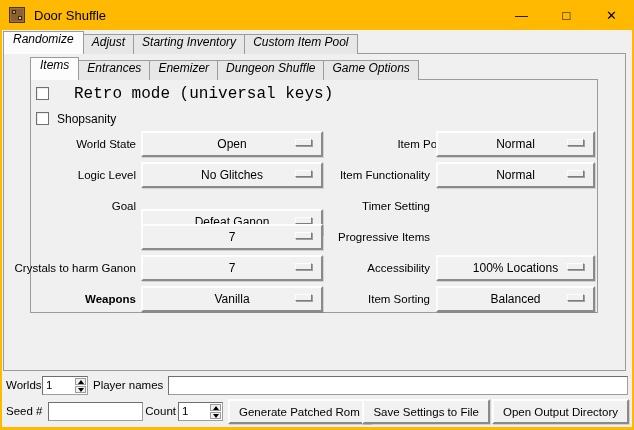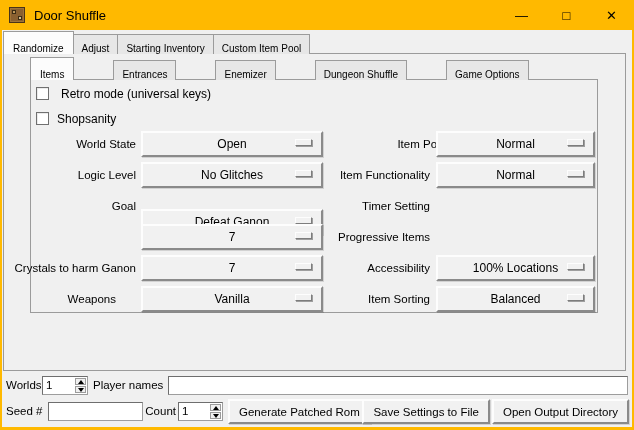--- a/index.html
+++ b/index.html
@@ -19,22 +19,22 @@
   .glyph { font-size:13px; line-height:13px; color:#000; }
   
   .edge { position:absolute; background:#ffb900; pointer-events:none; z-index:50; }
   .edge.l { left:0; top:0; width:2px; height:430px; }
   .edge.r { right:0; top:0; width:2px; height:430px; }
   .edge.b { left:0; bottom:0; width:634px; height:3px; }
   
   .pane { position:absolute; background:#f0f0f0; border:1px solid #9b9b9b; }
   .tabrow { position:absolute; display:flex; align-items:flex-end; z-index:5; }
   .tab { height:20px; background:#e7e7e7; border:1px solid #9b9b9b; border-bottom:none;
-    display:flex; align-items:flex-end; padding:0 8px; margin-right:-1px;
-    font-size:10px; white-space:nowrap; position:relative; }
+    display:flex; align-items:flex-start; padding:0 8px; margin-right:-1px;
+    font-size:12px; white-space:nowrap; position:relative;font-style:italic; }
   .tab.active { height:23px; background:#fcfcfc; padding:0 9px; z-index:6; }
   
   .check { position:absolute; width:13px; height:13px; background:#fff;
     border:1px solid #707070; box-shadow:inset 1px 1px 0 rgba(0,0,0,.08); }
   .chklbl { font-size:12px; }
   
   .lbl { position:absolute; white-space:nowrap; font-size:11.5px; line-height:14px; }
   
   .dropdown { position:absolute; height:26px; background:#f1f1f1;
     border:2px solid; border-color:#fdfdfd #8a8a8a #8a8a8a #fdfdfd;
@@ -103,40 +103,40 @@
         <span>Adjust</span>
       </div>
     <div class="tab">
         <span>Starting Inventory</span>
       </div>
     <div class="tab">
         <span>Custom Item Pool</span>
       </div>
   </div>
 
-  <div class="tabrow" style="left:30px; top:57px; height:23px;gap:40px;">
+  <div class="tabrow" style="left:30px; top:57px; height:23px;">
     <div class="tab active">
         <span>Items</span>
       </div>
     <div class="tab">
         <span>Entrances</span>
       </div>
     <div class="tab">
         <span>Enemizer</span>
       </div>
     <div class="tab">
         <span>Dungeon Shuffle</span>
       </div>
     <div class="tab">
         <span>Game Options</span>
       </div>
   </div>
 
   <div class="check" style="left:36px; top:87px;"></div>
-  <span class="lbl chklbl" style="left:61px; top:87px; font-size:12px;">Retro mode (universal keys)</span>
+  <span class="lbl chklbl" style="left:74px; top:87px; font-size:16px;font-family:Liberation Mono, monospace;">Retro mode (universal keys)</span>
   <div class="check" style="left:36px; top:112px;"></div>
   <span class="lbl chklbl" style="left:57px; top:112px; font-size:12px;">Shopsanity</span>
 
   <span class="lbl" style="right:498px; top:137px;">World State</span>
   <div class="dropdown" style="left:141px; top:131px; width:182px;">
     <span>Open</span>
     <span class="dd-indicator"></span>
   </div>
 
   <span class="lbl" style="right:498px; top:168px;">Logic Level</span>
@@ -155,21 +155,21 @@
     <span>7</span>
     <span class="dd-indicator"></span>
   </div>
 
   <span class="lbl" style="right:498px; top:261px;">Crystals to harm Ganon</span>
   <div class="dropdown" style="left:141px; top:255px; width:182px;">
     <span>7</span>
     <span class="dd-indicator"></span>
   </div>
 
-  <span class="lbl" style="right:518px; top:292px;">Weapons</span>
+  <span class="lbl" style="right:498px; top:292px;font-weight:bold;">Weapons</span>
   <div class="dropdown" style="left:141px; top:286px; width:182px;">
     <span>Vanilla</span>
     <span class="dd-indicator"></span>
   </div>
 
   <span class="lbl" style="right:188px; top:137px;">Item Pool</span>
   <div class="dropdown" style="left:436px; top:131px; width:159px;">
     <span>Normal</span>
     <span class="dd-indicator"></span>
   </div>

